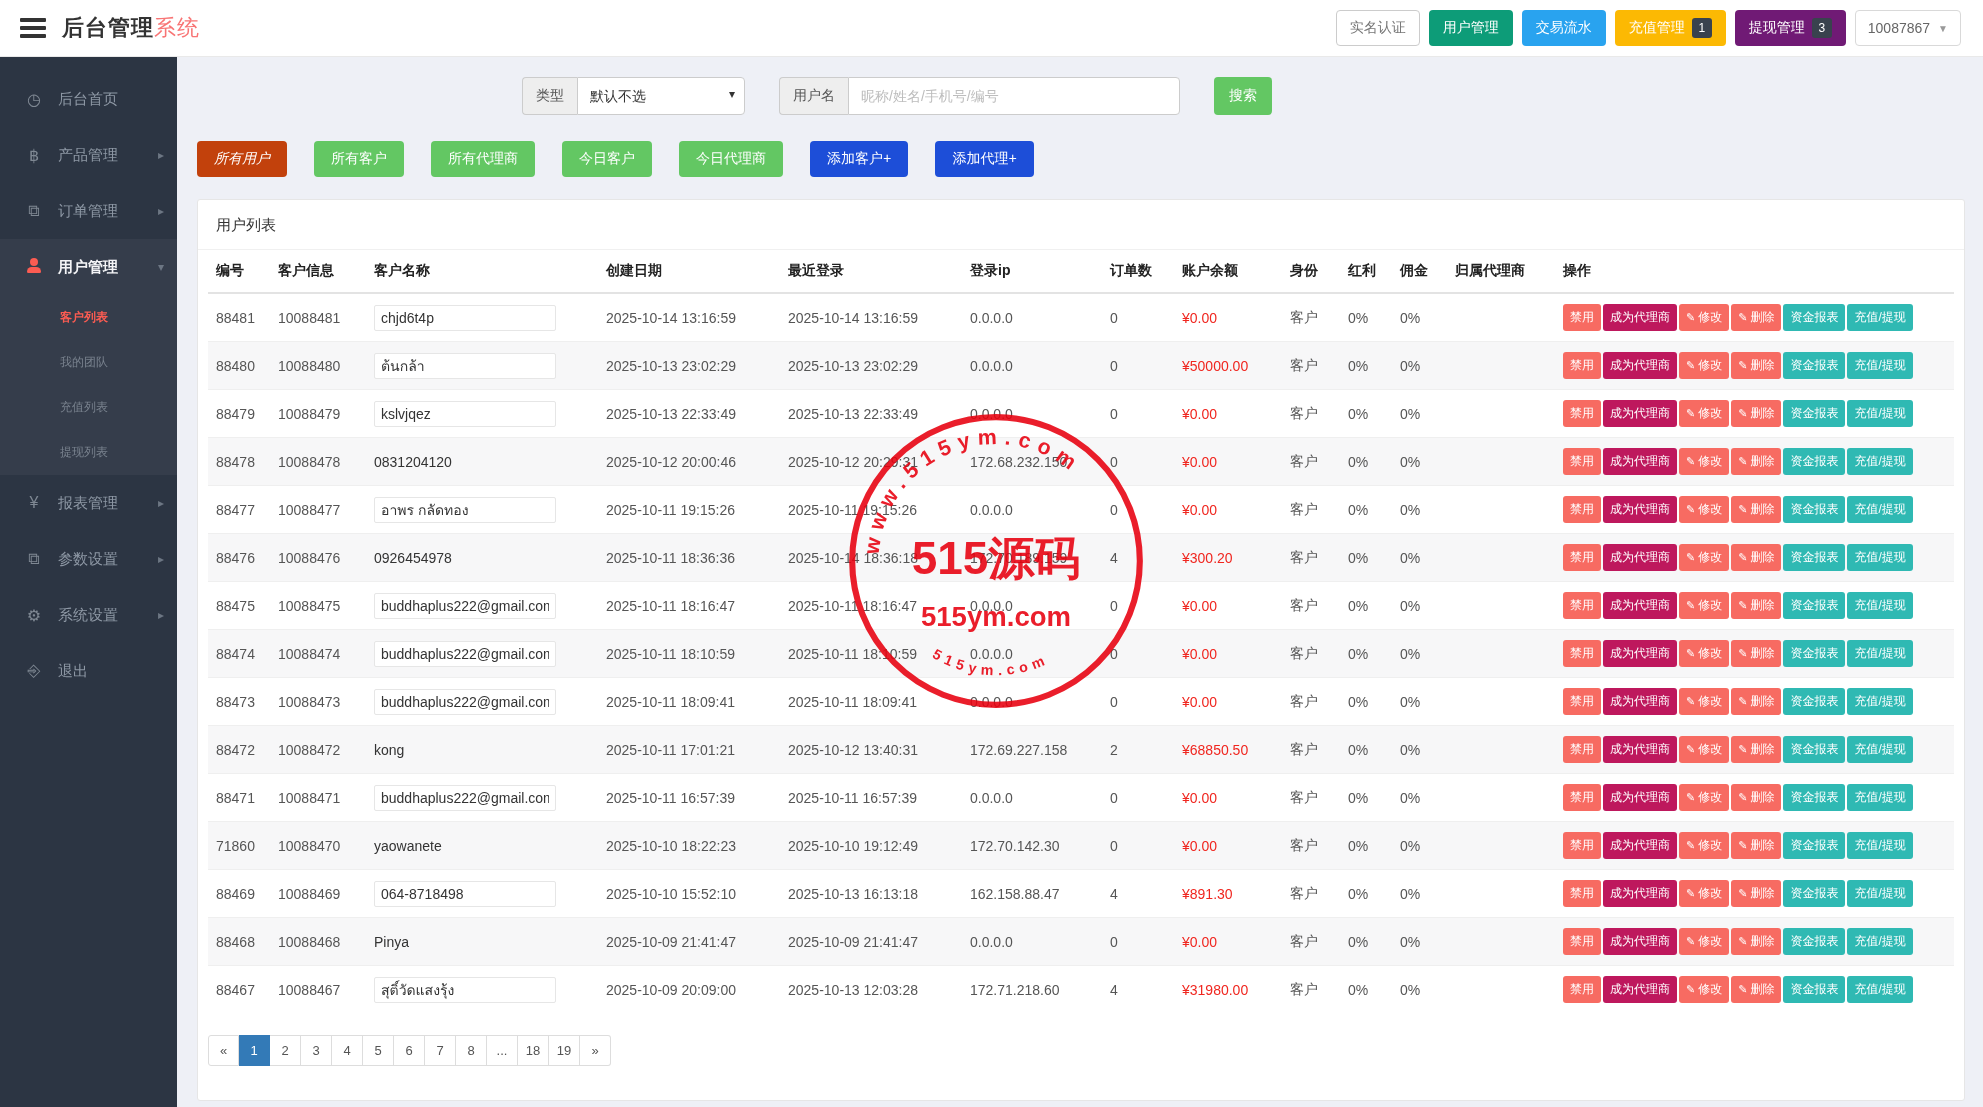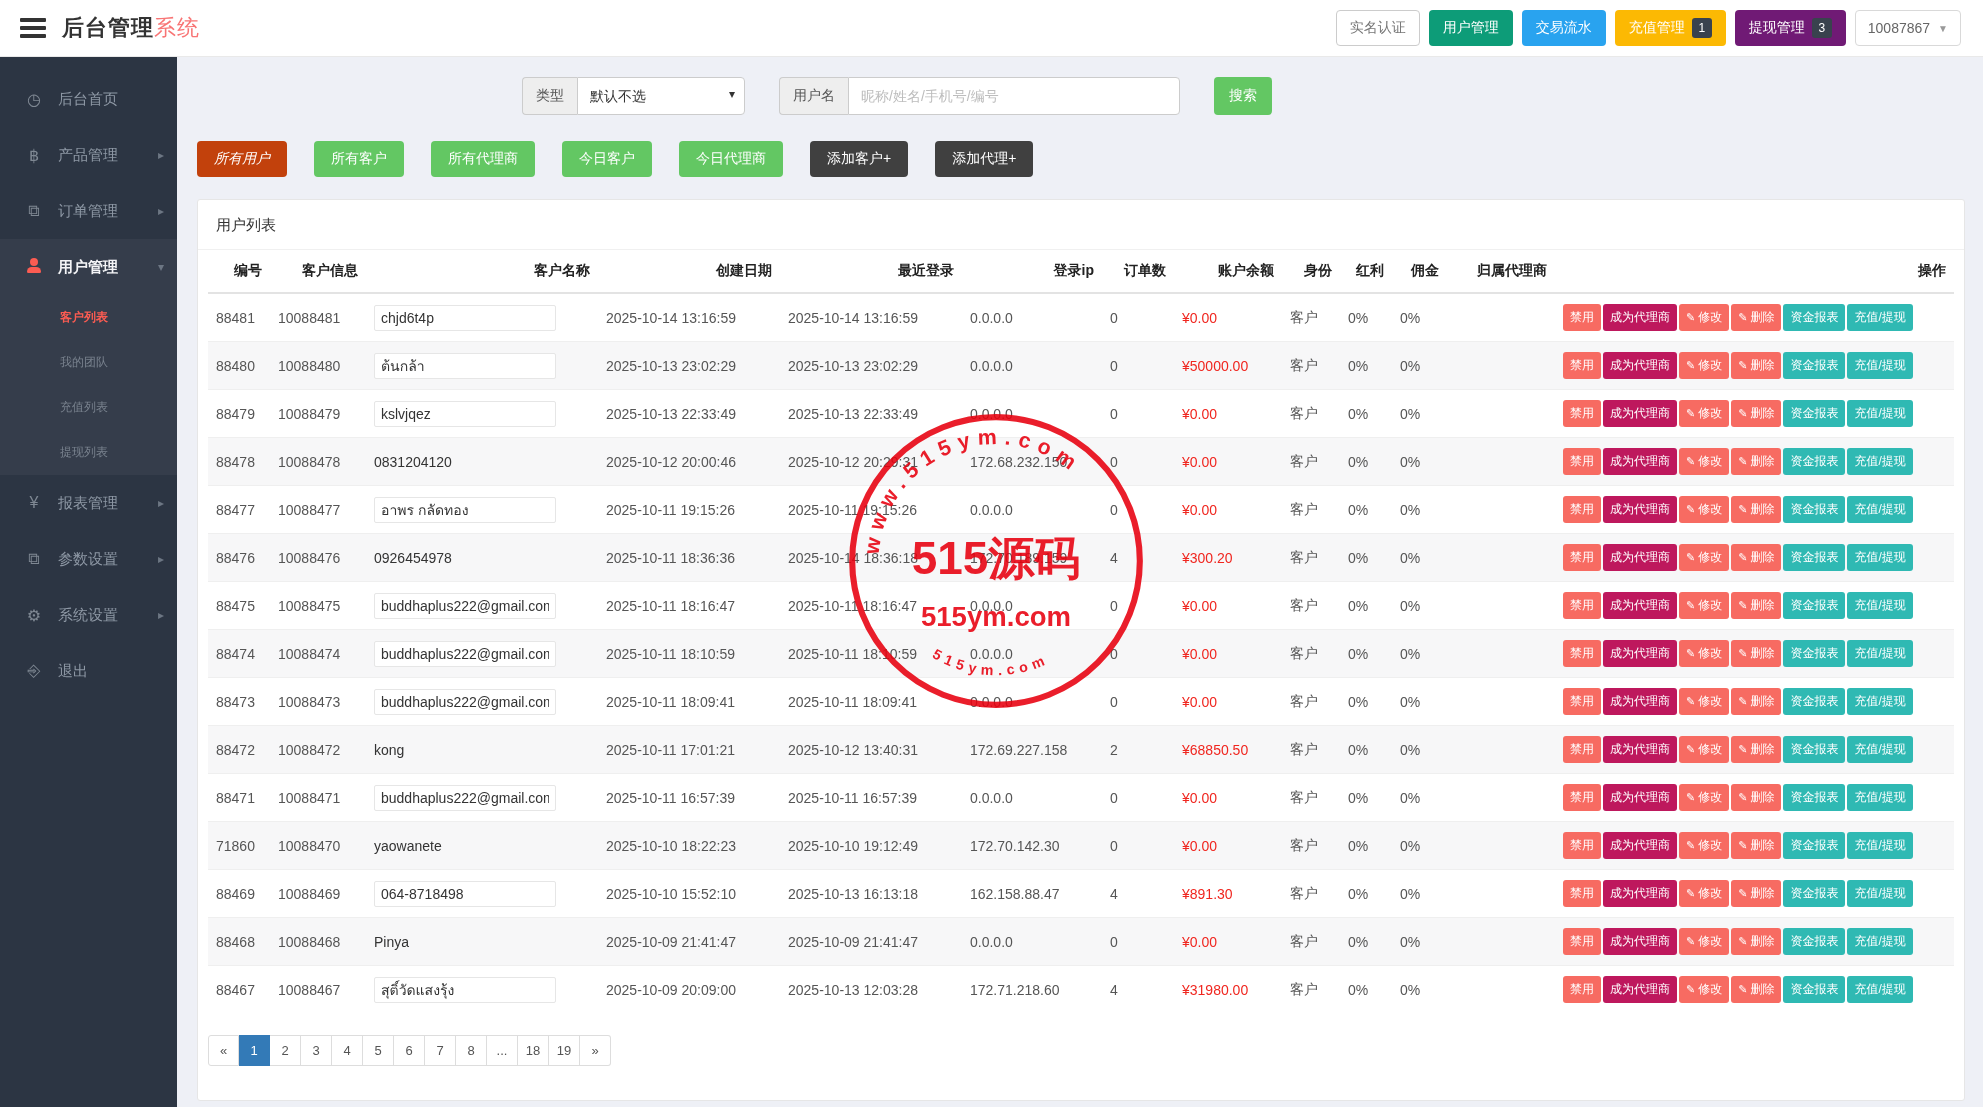--- a/index.html
+++ b/index.html
@@ -66,28 +66,28 @@
   .igroup input::placeholder { color:#bdbdbd; }
   .gap18 { width:34px; }
   .search-btn { height:38px; padding:0 15px; margin-left:34px; background:#63c763; border:none;
     border-radius:4px; color:#fff; font-size:14px; cursor:pointer; font-family:inherit;text-align:center; }
 
   .quick-row { display:flex; gap:27px; margin-top:26px; }
   .qbtn { height:36px; padding:0 17px; border:none; border-radius:4px; color:#fff; font-size:14px;
     cursor:pointer; font-family:inherit; white-space:nowrap; }
   .qbtn.tealq { background:#c2410c;font-style:italic; }
   .qbtn.greenq { background:#63c763; }
-  .qbtn.redq { background:#404040; }
+  .qbtn.redq { background:#1d4ed8;font-family:Liberation Mono, monospace; }
 
   
   .panel { background:#fff; border:1px solid #e6e6e6; border-radius:3px; margin-top:22px; }
   .panel-hd { padding:16px 18px 14px 18px; font-size:15px; color:#333; border-bottom:1px solid #f0f0f0; }
   .tbl-wrap { padding:0 10px; }
   table { width:100%; border-collapse:collapse; table-layout:fixed; }
-  th { text-align:right; font-size:14px; color:#222; font-weight:bold; padding:12px 8px;
+  th { text-align:left; font-size:14px; color:#222; font-weight:bold; padding:12px 8px;
     border-bottom:2px solid #e3e3e3; white-space:nowrap; }
   td { font-size:14px; color:#555; padding:10px 8px; border-top:1px solid #efefef; white-space:nowrap;
     overflow:hidden; height:44px; }
   tbody tr:first-child td { border-top:none; }
   tbody tr:nth-child(even) { background:#f7f7f8; }
   td.balance { color:#f0261f; }
   .name-box { width:182px; height:26px; border:1px solid #e6e6e6; background:#fff; border-radius:2px;
     padding:0 6px; font-size:14px; color:#333; font-family:inherit; }
   .name-plain { color:#333; }
   .acts { display:flex; gap:2px; align-items:center; }

